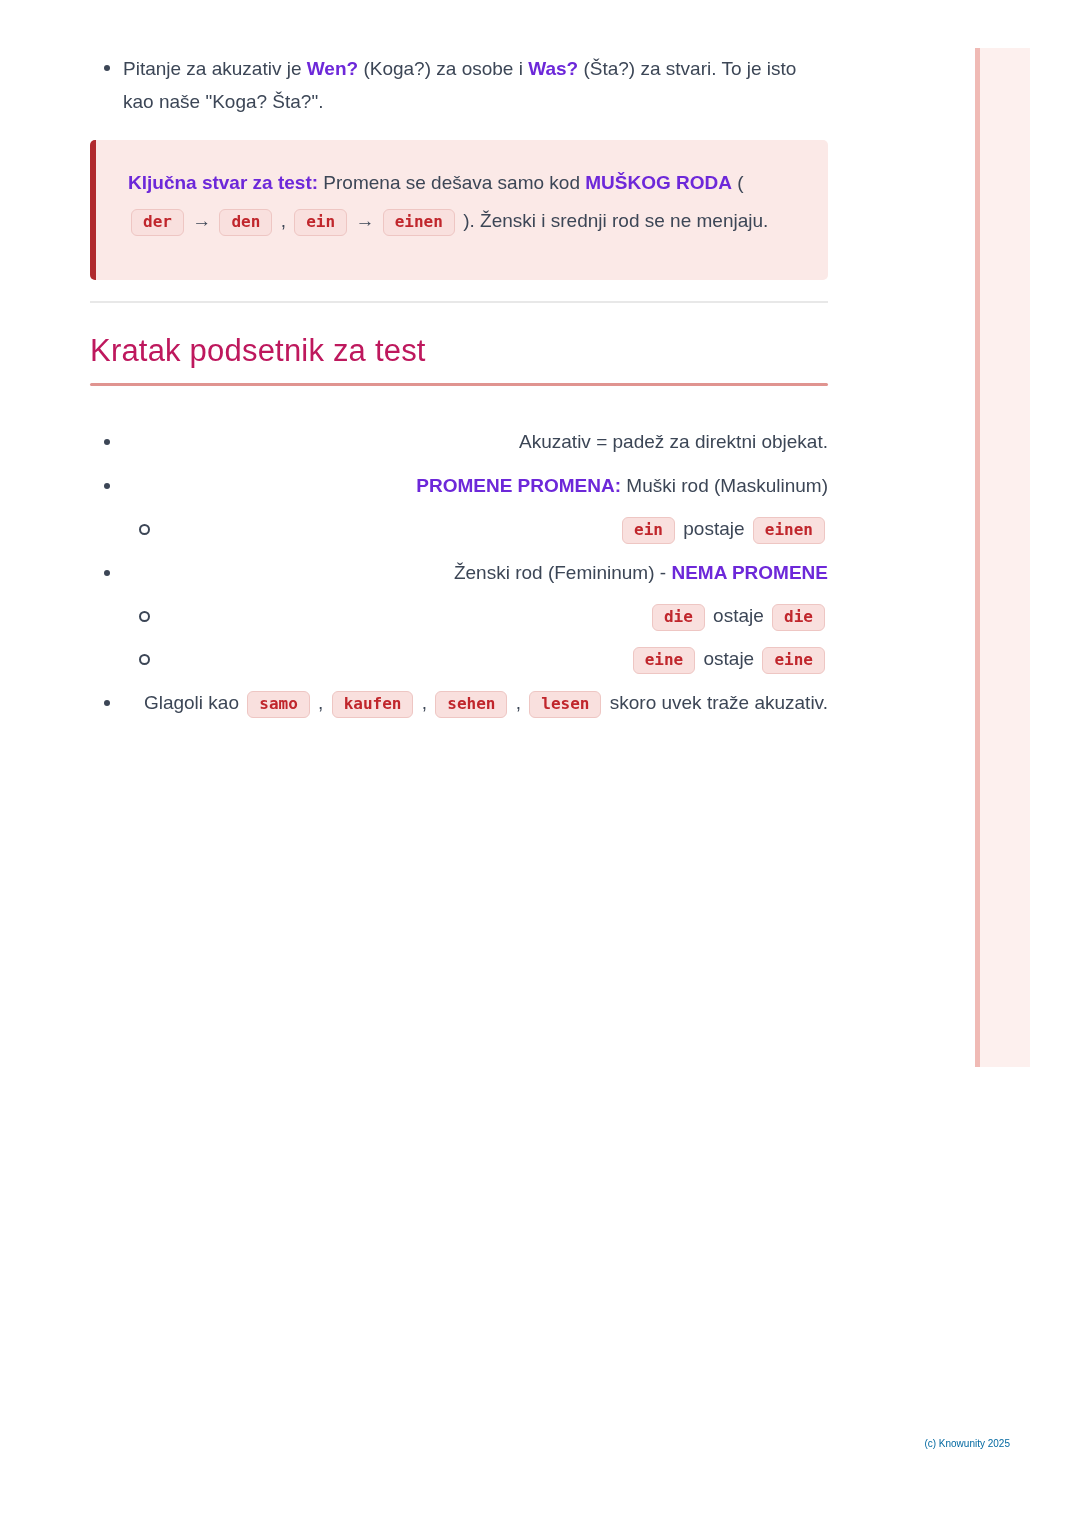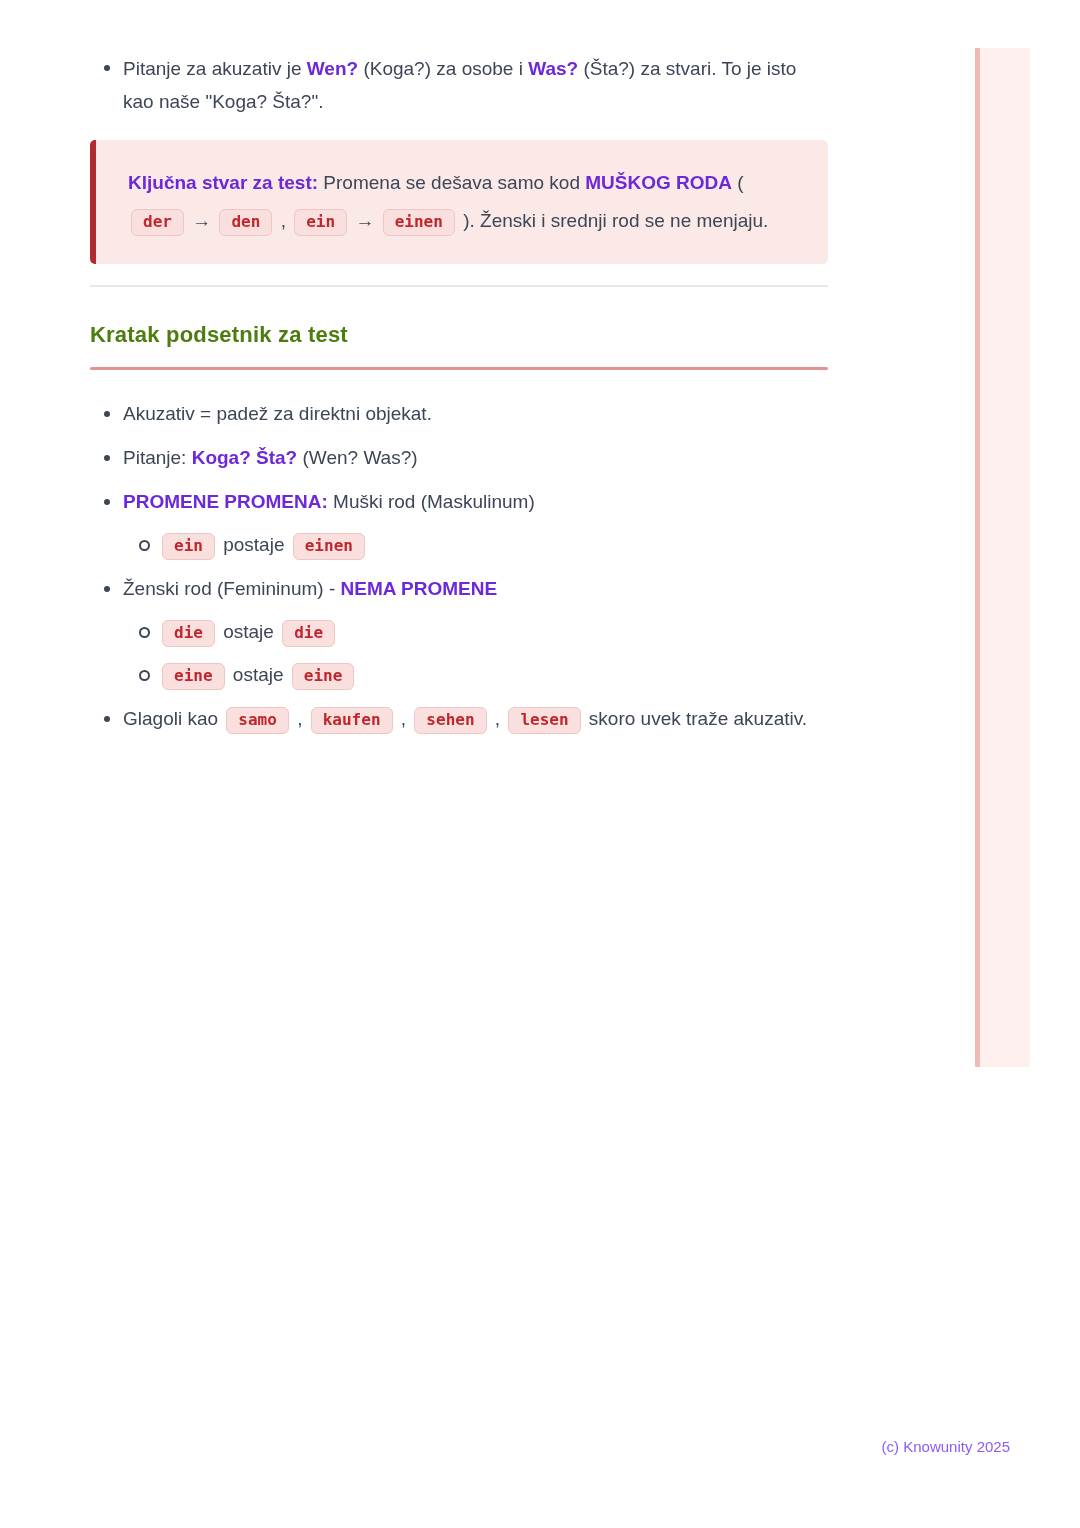--- a/index.html
+++ b/index.html
@@ -44,21 +44,21 @@
     content: "";
     position: absolute;
     left: 14px;
     top: 13px;
     width: 6px;
     height: 6px;
     border-radius: 50%;
     background: #3c4656;
   }
 
-  ul.reminder { margin-top: 28px; }
+  ul.reminder { margin-top: 40px; text-align: right; }
   ul.reminder > li { line-height: 32px; margin-bottom: 12px; }
   ul.reminder > li::before { top: 13px; }
 
   ul.sub-list { list-style: none; margin: 12px 0 8px 0; }
   ul.sub-list > li {
     position: relative;
     padding-left: 36px;
     font-size: 19px;
     line-height: 30px;
     margin-bottom: 13px;
@@ -92,55 +92,55 @@
     line-height: 20px;
     vertical-align: baseline;
   }
 
   
   .callout {
     margin-top: 16px;
     background: #fbe9e7;
     border-left: 6px solid #b02a2e;
     border-radius: 5px;
-    padding: 24px 28px 24px 32px;
+    padding: 24px 28px 40px 32px;
   }
   .callout p {
     font-size: 19px;
     line-height: 38px;
   }
 
   
   hr.section-divider {
     border: none;
     border-top: 2px solid #e8e8e8;
     margin-top: 21px;
   }
   h1.section-heading {
     margin-top: 26px;
-    font-size: 22px;
+    font-size: 31px;
     line-height: 44px;
-    font-weight: 700;
-    color: #4d7c0f;
+    font-weight: 400;
+    color: #be185d;
     letter-spacing: 0.2px;
   }
   .heading-rule {
     margin-top: 10px;
     height: 3px;
     background: #e09490;
     border-radius: 2px;
   }
 
   
   .page-footer {
     position: absolute;
     top: 1438px;
     right: 70px;
-    font-size: 15px;
-    color: #8b5cf6;
+    font-size: 10px;
+    color: #0369a1;
   }
 </style>
 </head>
 <body>
 
 <div class="decor-stripe"></div>
 
 <main class="content">
 
   <ul class="doc-list intro">
@@ -151,21 +151,20 @@
     <p><span class="seg-bold">Ključna stvar za test:</span><span class="seg-normal"> Promena se dešava samo kod </span><span class="seg-bold">MUŠKOG RODA</span><span class="seg-normal"> (</span><span class="seg-badge">der</span><span class="seg-normal"> → </span><span class="seg-badge">den</span><span class="seg-normal"> , </span><span class="seg-badge">ein</span><span class="seg-normal"> → </span><span class="seg-badge">einen</span><span class="seg-normal"> ). Ženski i srednji rod se ne menjaju.</span></p>
   </div>
 
   <hr class="section-divider">
 
   <h1 class="section-heading">Kratak podsetnik za test</h1>
   <div class="heading-rule"></div>
 
   <ul class="doc-list reminder">
     <li><span class="seg-normal">Akuzativ = padež za direktni objekat.</span></li>
-    <li><span class="seg-normal">Pitanje: </span><span class="seg-bold">Koga? Šta?</span><span class="seg-normal"> (Wen? Was?)</span></li>
     <li>
       <span><span class="seg-bold">PROMENE PROMENA:</span><span class="seg-normal"> Muški rod (Maskulinum)</span></span>
       <ul class="sub-list">
         <li><span class="seg-badge">ein</span><span class="seg-normal"> postaje </span><span class="seg-badge">einen</span></li>
       </ul>
     </li>
     <li>
       <span><span class="seg-normal">Ženski rod (Femininum) - </span><span class="seg-bold">NEMA PROMENE</span></span>
       <ul class="sub-list">
         <li><span class="seg-badge">die</span><span class="seg-normal"> ostaje </span><span class="seg-badge">die</span></li>

